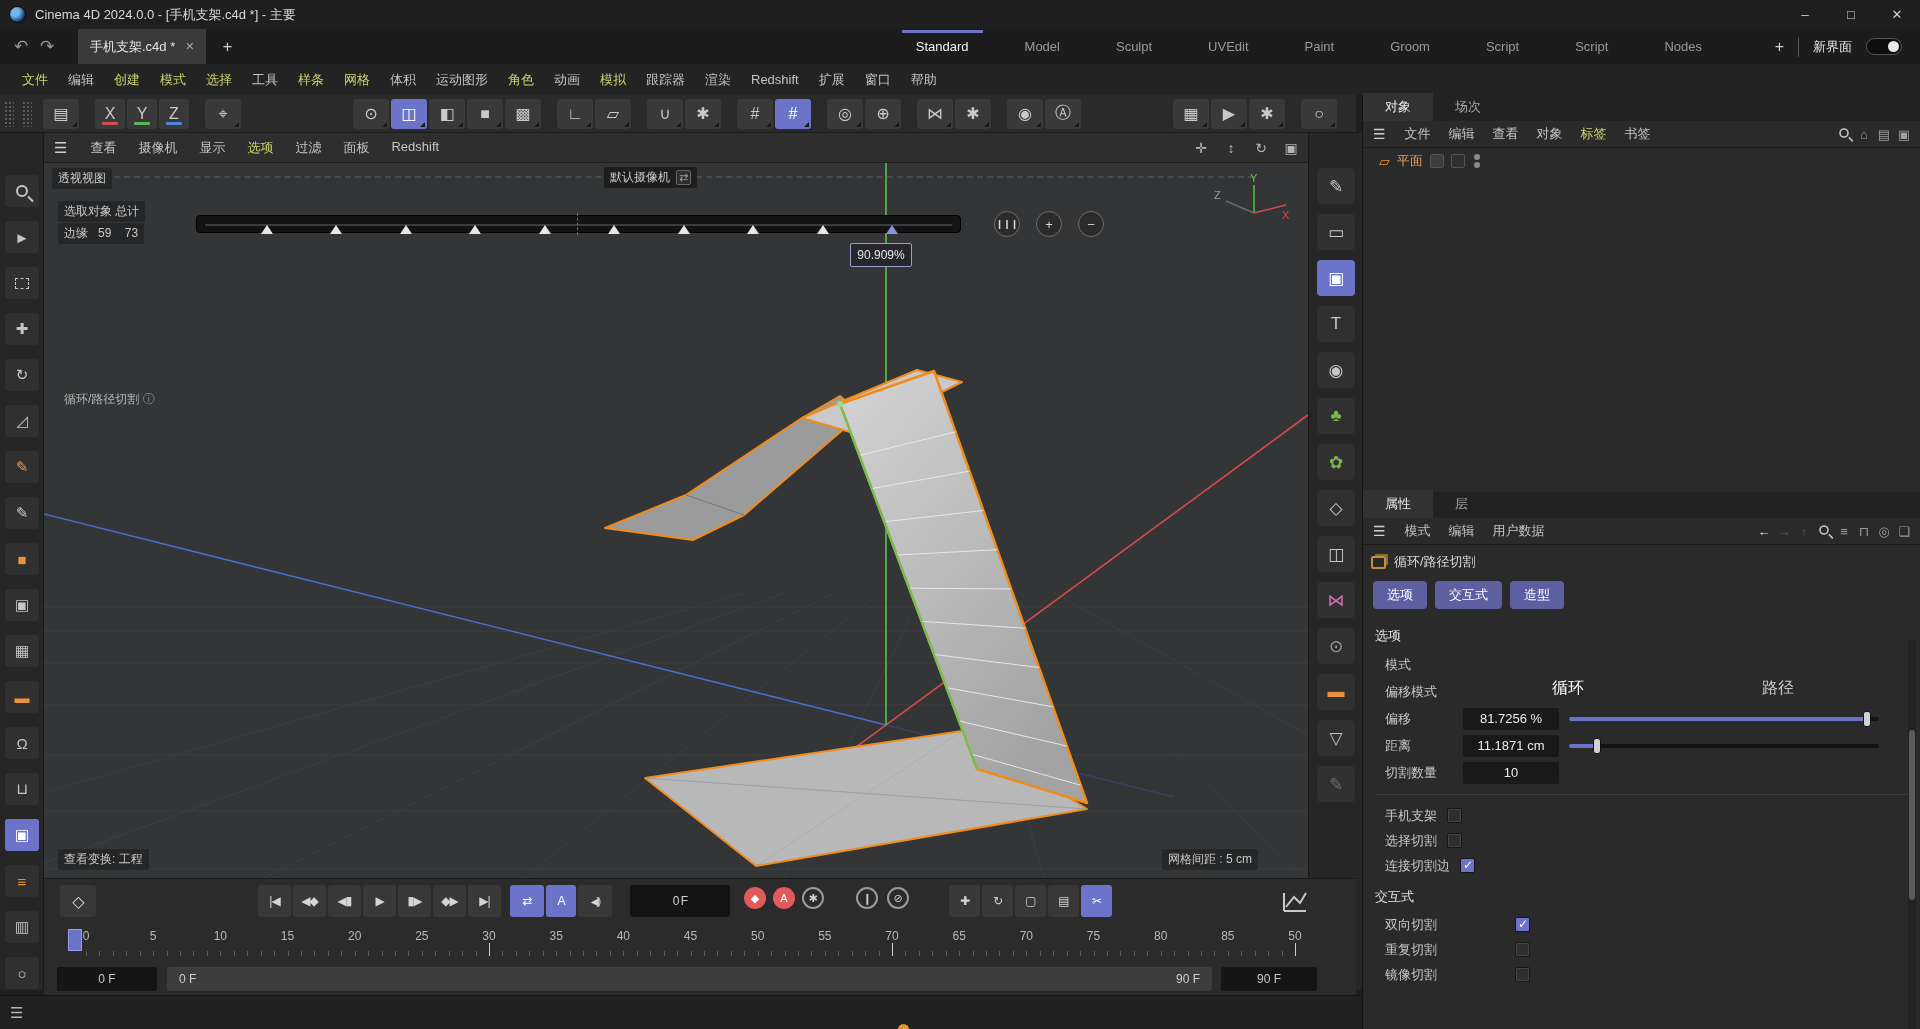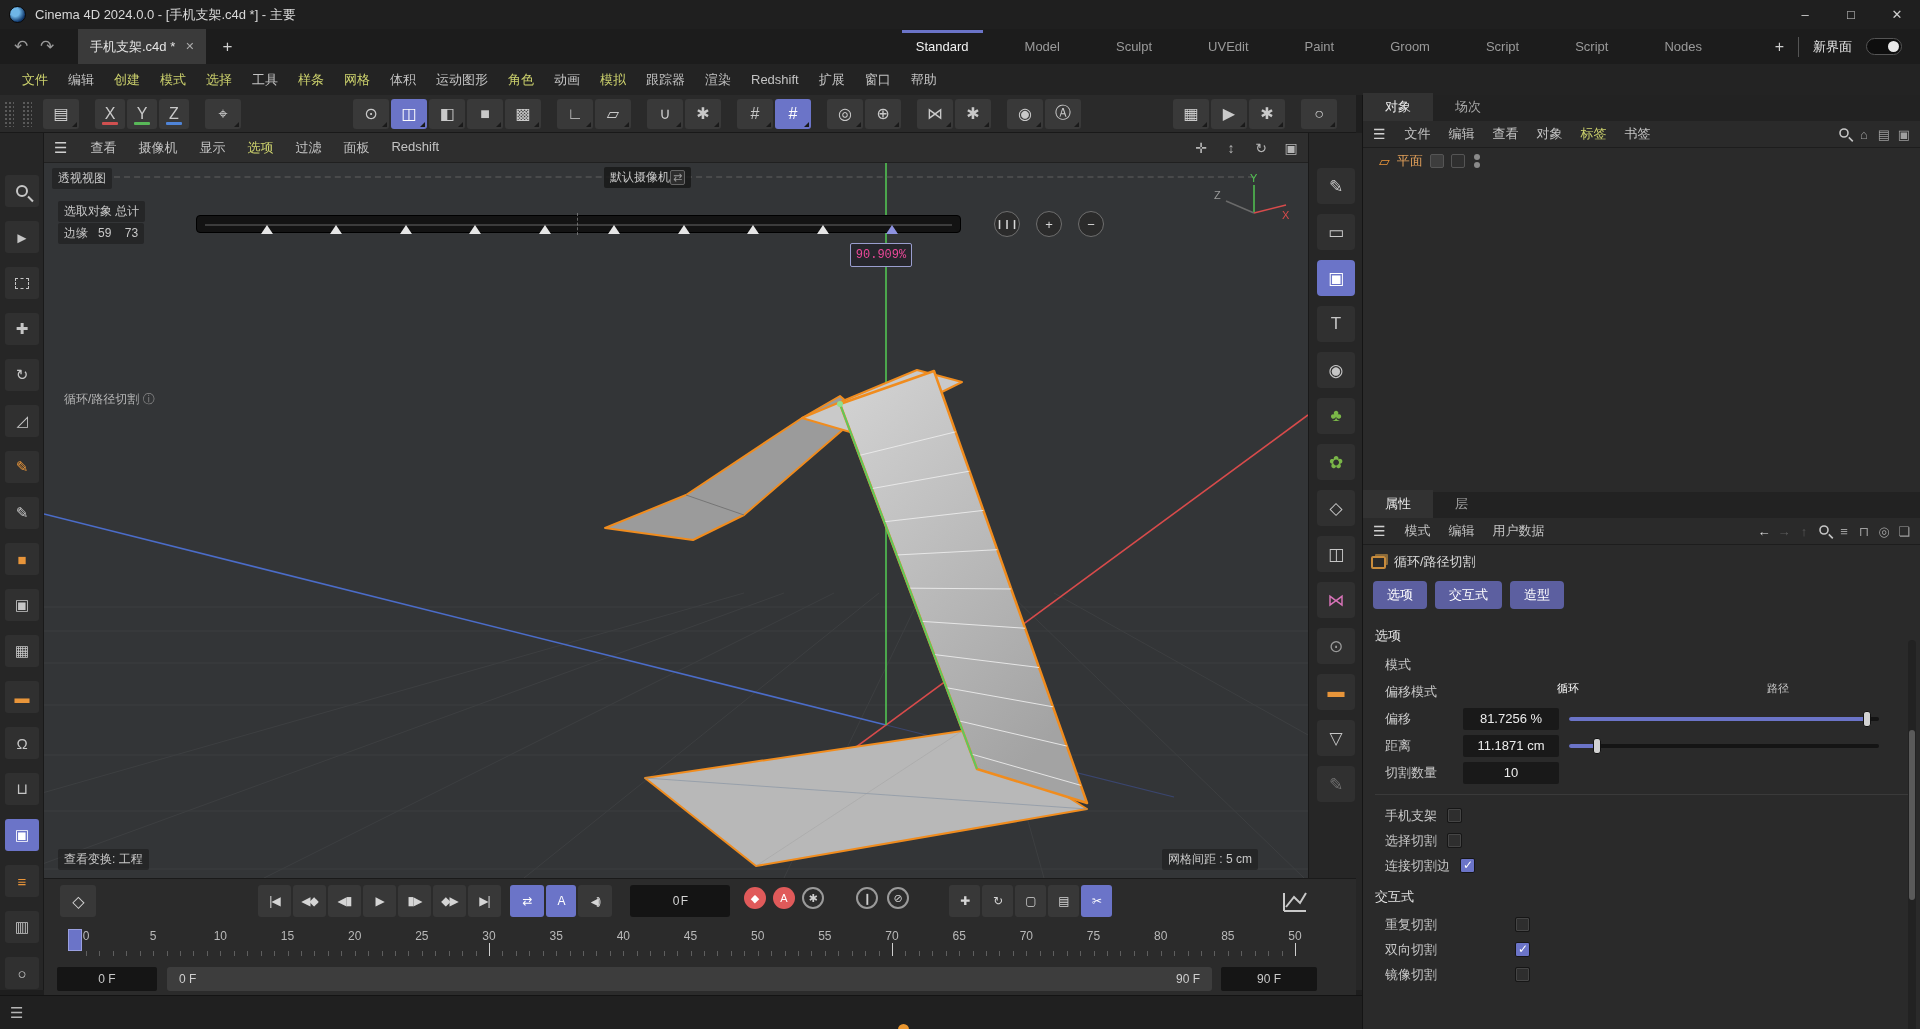--- a/index.html
+++ b/index.html
@@ -47,30 +47,30 @@
   #viewport { position:absolute; left:44px; top:133px; width:1264px; height:745px; background:#333537; }
   #vp-menubar { position:absolute; left:0; top:0; width:1264px; height:30px; background:#2e2e2e; border-bottom:1px solid #202020; display:flex; align-items:center; }
   #vp-menubar .burger { color:#cfcfcf; font-size:15px; margin:0 12px 0 10px; letter-spacing:0; }
   .vpmenu-item { font-size:13px; color:#c3c3c3; padding:0 11px; }
   .vpmenu-item.hl { color:#cdd26d; }
   #vp-nav { position:absolute; right:6px; top:0; height:30px; display:flex; align-items:center; gap:8px; }
   #vp-nav span { color:#b5b5b5; font-size:14px; width:22px; text-align:center; }
   #vp-canvas { position:absolute; left:0; top:30px; width:1264px; height:715px; overflow:hidden; }
   #vp-dash { position:absolute; left:70px; top:13px; width:1140px; border-top:2px dashed #5c5c5c; opacity:.55; }
   .chip { position:absolute; background:rgba(20,20,20,.45); color:#c9c9c9; font-size:12px; padding:2px 6px; border-radius:2px; white-space:nowrap; }
-  #cam-chip { left:560px; top:4px; display:flex; align-items:center; background:rgba(25,25,25,.85); }
+  #cam-chip { left:560px; top:4px; display:flex; gap:6px; align-items:center; background:rgba(25,25,25,.85); }
   #cam-chip .cam-ic { color:#9a9a9a; font-size:11px; border:1px solid #666; border-radius:2px; padding:0 2px; background:#2d2d2d; }
   
   #hud-slider { position:absolute; left:152px; top:52px; width:765px; height:18px; background:#131313; border:1px solid #000; border-radius:4px; }
   #hud-slider .innertrack { position:absolute; left:8px; right:8px; top:8px; height:2px; background:#3c3c3c; }
   #hud-slider .mid { position:absolute; left:380px; top:-3px; bottom:-3px; border-left:1px dashed #8a8a8a; opacity:.7; }
   .tri { position:absolute; top:9px; width:0; height:0; border-left:6px solid transparent; border-right:6px solid transparent; border-bottom:9px solid #e6e6e6; }
   .tri.active { border-bottom-color:#8d92e0; }
   .roundbtn { position:absolute; width:26px; height:26px; border-radius:50%; background:#2b2b2b; border:1px solid #6e6e6e; color:#d8d8d8; font-size:13px; display:flex; align-items:center; justify-content:center; }
-  #tooltip { position:absolute; left:806px; top:80px; width:62px; height:24px; background:#26262c; border:1px solid #9a9ecf; color:#ec4899; font-size:12px; display:flex; align-items:center; justify-content:center; border-radius:2px;font-family:Liberation Mono, monospace; }
+  #tooltip { position:absolute; left:806px; top:80px; width:62px; height:24px; background:#26262c; border:1px solid #9a9ecf; color:#e5e5e5; font-size:12px; display:flex; align-items:center; justify-content:center; border-radius:2px; }
   
   #gizmo { position:absolute; right:18px; top:8px; width:80px; height:60px; }
   #gizmo text { font-size:11px; }
   
   #right-strip { position:absolute; left:1308px; top:133px; width:54px; height:857px; background:#262626; border-left:1px solid #191919; }
   .rbtn { position:absolute; left:8px; width:38px; height:36px; border-radius:4px; background:#303030; color:#c6c6c6; font-size:17px; display:flex; align-items:center; justify-content:center; }
   .rbtn.active { background:#6b74c8; color:#fff; }
   
   #right-panel { position:absolute; left:1362px; top:95px; width:558px; height:934px; background:#2a2a2a; border-left:1px solid #141414; }
   .ptabs { height:26px; background:#222; display:flex; align-items:flex-end; }
@@ -93,21 +93,21 @@
   .objdots i { width:6px; height:6px; border-radius:50%; background:#8a8a8a; }
   
   #attr-title { display:flex; align-items:center; height:34px; padding:0 8px; gap:8px; }
   #tool-ic { width:15px; height:13px; border:2px solid #c98c3c; border-radius:2px; box-shadow:3px -3px 0 -1px #8a6a3a; }
   #attr-toolname { color:#dddddd; font-size:13px; }
   .catbtn { background:#5c5fa0; color:#fff; font-size:13px; border-radius:4px; padding:5px 14px; margin-right:8px; display:inline-block; }
   .section-label { color:#e2e2e2; font-size:13px; padding:10px 0 6px 12px; }
   .arow { display:flex; align-items:center; height:27px; padding-left:22px; }
   .alabel { width:78px; color:#c8c8c8; font-size:13px; flex:none; }
   .seg { display:flex; width:420px; height:23px; }
-  .seg div { flex:1; display:flex; align-items:center; justify-content:center; font-size:11px; color:#c9c9c9; background:#353535; border:1px solid #2a2a2a;margin-top:34px; }
+  .seg div { flex:1; display:flex; align-items:center; justify-content:center; font-size:16px; color:#c9c9c9; background:#353535; border:1px solid #2a2a2a;margin-top:34px; }
   .seg div.sel { background:#6e6e6e; color:#fff; }
   .numfield { width:96px; height:22px; background:#191919; border-radius:2px; color:#ececec; font-size:13px; display:flex; align-items:center; justify-content:center; }
   .slider { position:relative; width:310px; height:22px; margin-left:10px; }
   .slider .track { position:absolute; left:0; right:0; top:9px; height:4px; background:#141414; border-radius:2px; }
   .slider .fill { position:absolute; left:0; top:9px; height:4px; background:#6b74c8; border-radius:2px; }
   .slider .knob { position:absolute; top:3px; width:8px; height:16px; background:#d2d2d2; border-radius:3px; border:1px solid #111; }
   .cbrow { display:flex; align-items:center; height:25px; padding-left:22px; }
   .cblabel { color:#c8c8c8; font-size:13px; }
   .cbox { width:15px; height:15px; background:#2e2e2e; border:1px solid #161616; box-shadow:inset 0 0 0 1px #454545; border-radius:2px; margin-left:10px; position:relative; }
   .cbox.checked { background:#6b74c8; box-shadow:none; }
@@ -551,27 +551,27 @@
 
       <div class="cbrow">
         <span class="cblabel">连接切割边</span>
         <span class="cbox checked"></span>
       </div>
     </div>
   <div class="section-label">交互式</div>
   <div id="cb-group-2">
 
       <div class="cbrow" style="padding-left:22px">
+        <span class="cblabel" style="width:120px">双向切割</span>
+        <span class="cbox checked"></span>
+      </div>
+
+      <div class="cbrow" style="padding-left:22px">
         <span class="cblabel" style="width:120px">重复切割</span>
         <span class="cbox"></span>
-      </div>
-
-      <div class="cbrow" style="padding-left:22px">
-        <span class="cblabel" style="width:120px">双向切割</span>
-        <span class="cbox checked"></span>
       </div>
 
       <div class="cbrow" style="padding-left:22px">
         <span class="cblabel" style="width:120px">镜像切割</span>
         <span class="cbox"></span>
       </div>
     </div>
   <div id="attr-scroll">
       <div class="thumb"></div>
     </div>

